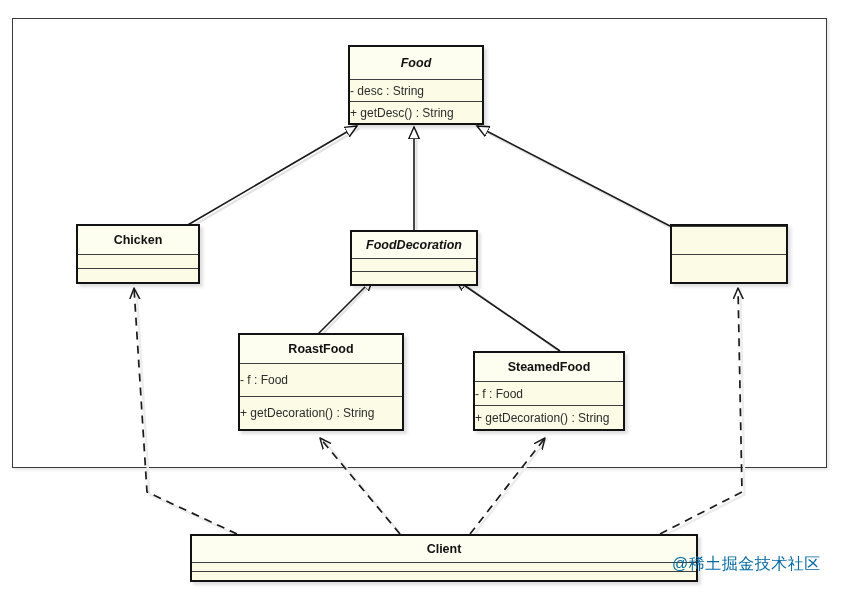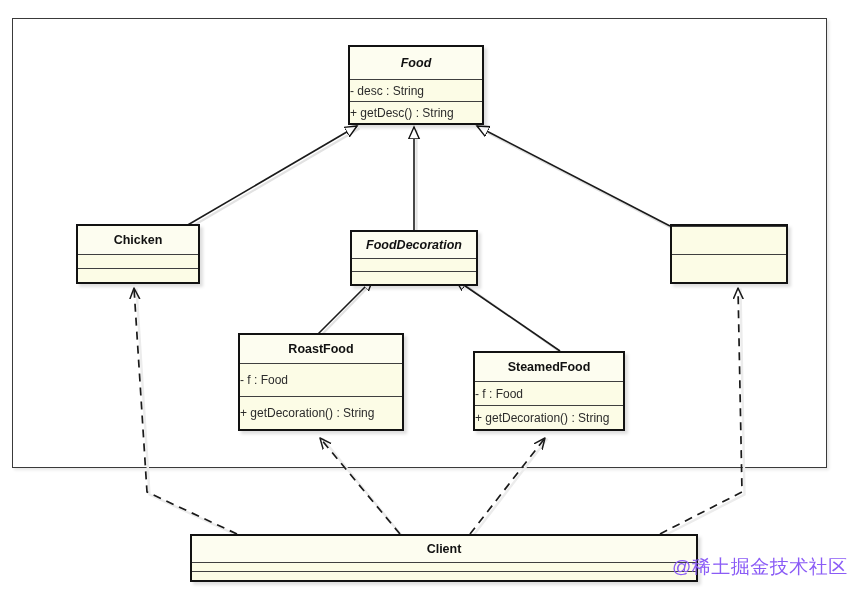--- a/index.html
+++ b/index.html
@@ -69,22 +69,22 @@
     flex: 1 1 auto;
     white-space: nowrap;
     line-height: 1;
   }
   .uml-compartment.empty {
     padding-left: 0;
   }
   
   .watermark {
     position: absolute;
-    font-size: 19px;
-    color: #8b5cf6;
+    font-size: 16px;
+    color: #0369a1;
     white-space: nowrap;
     z-index: 9;
     letter-spacing: 0.5px;
   }
 </style>
 </head>
 <body>
 
 <div id="canvas">
 

